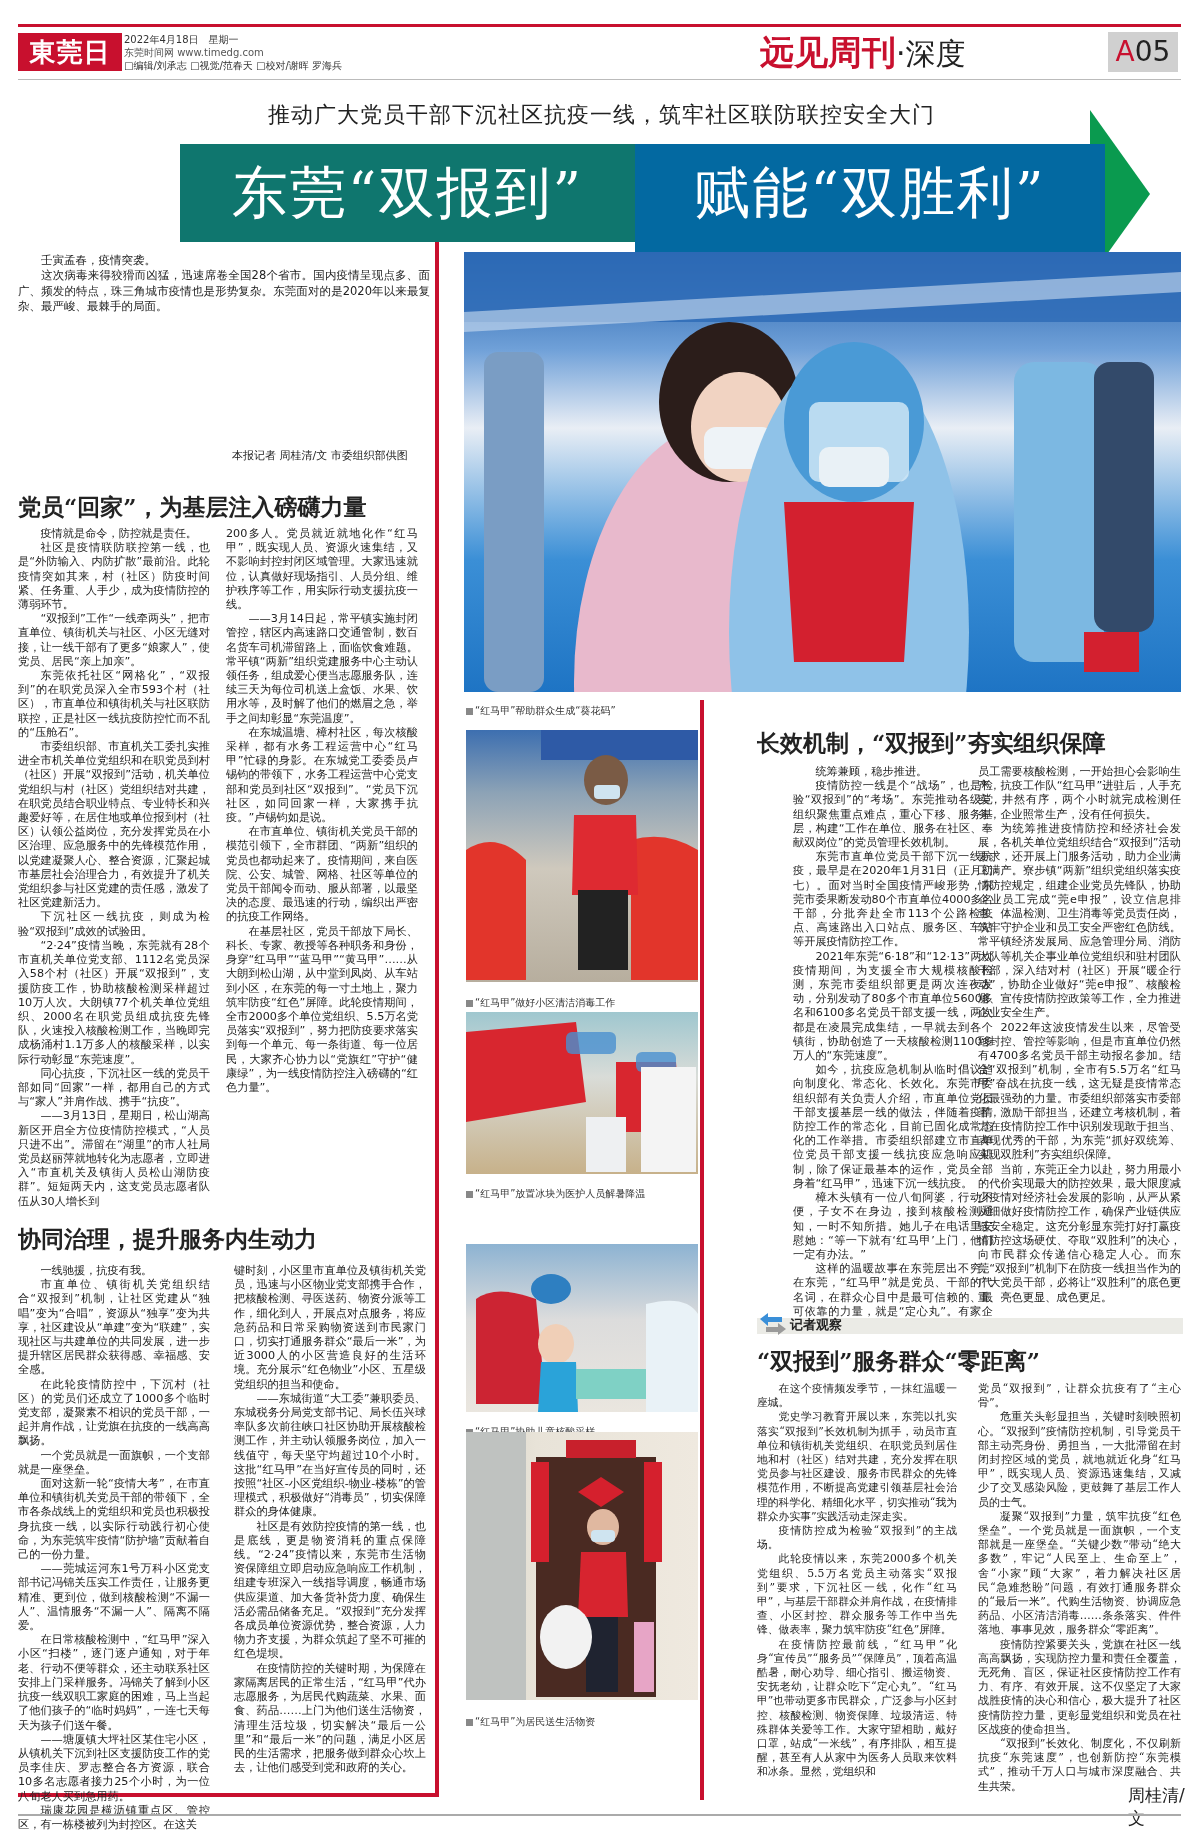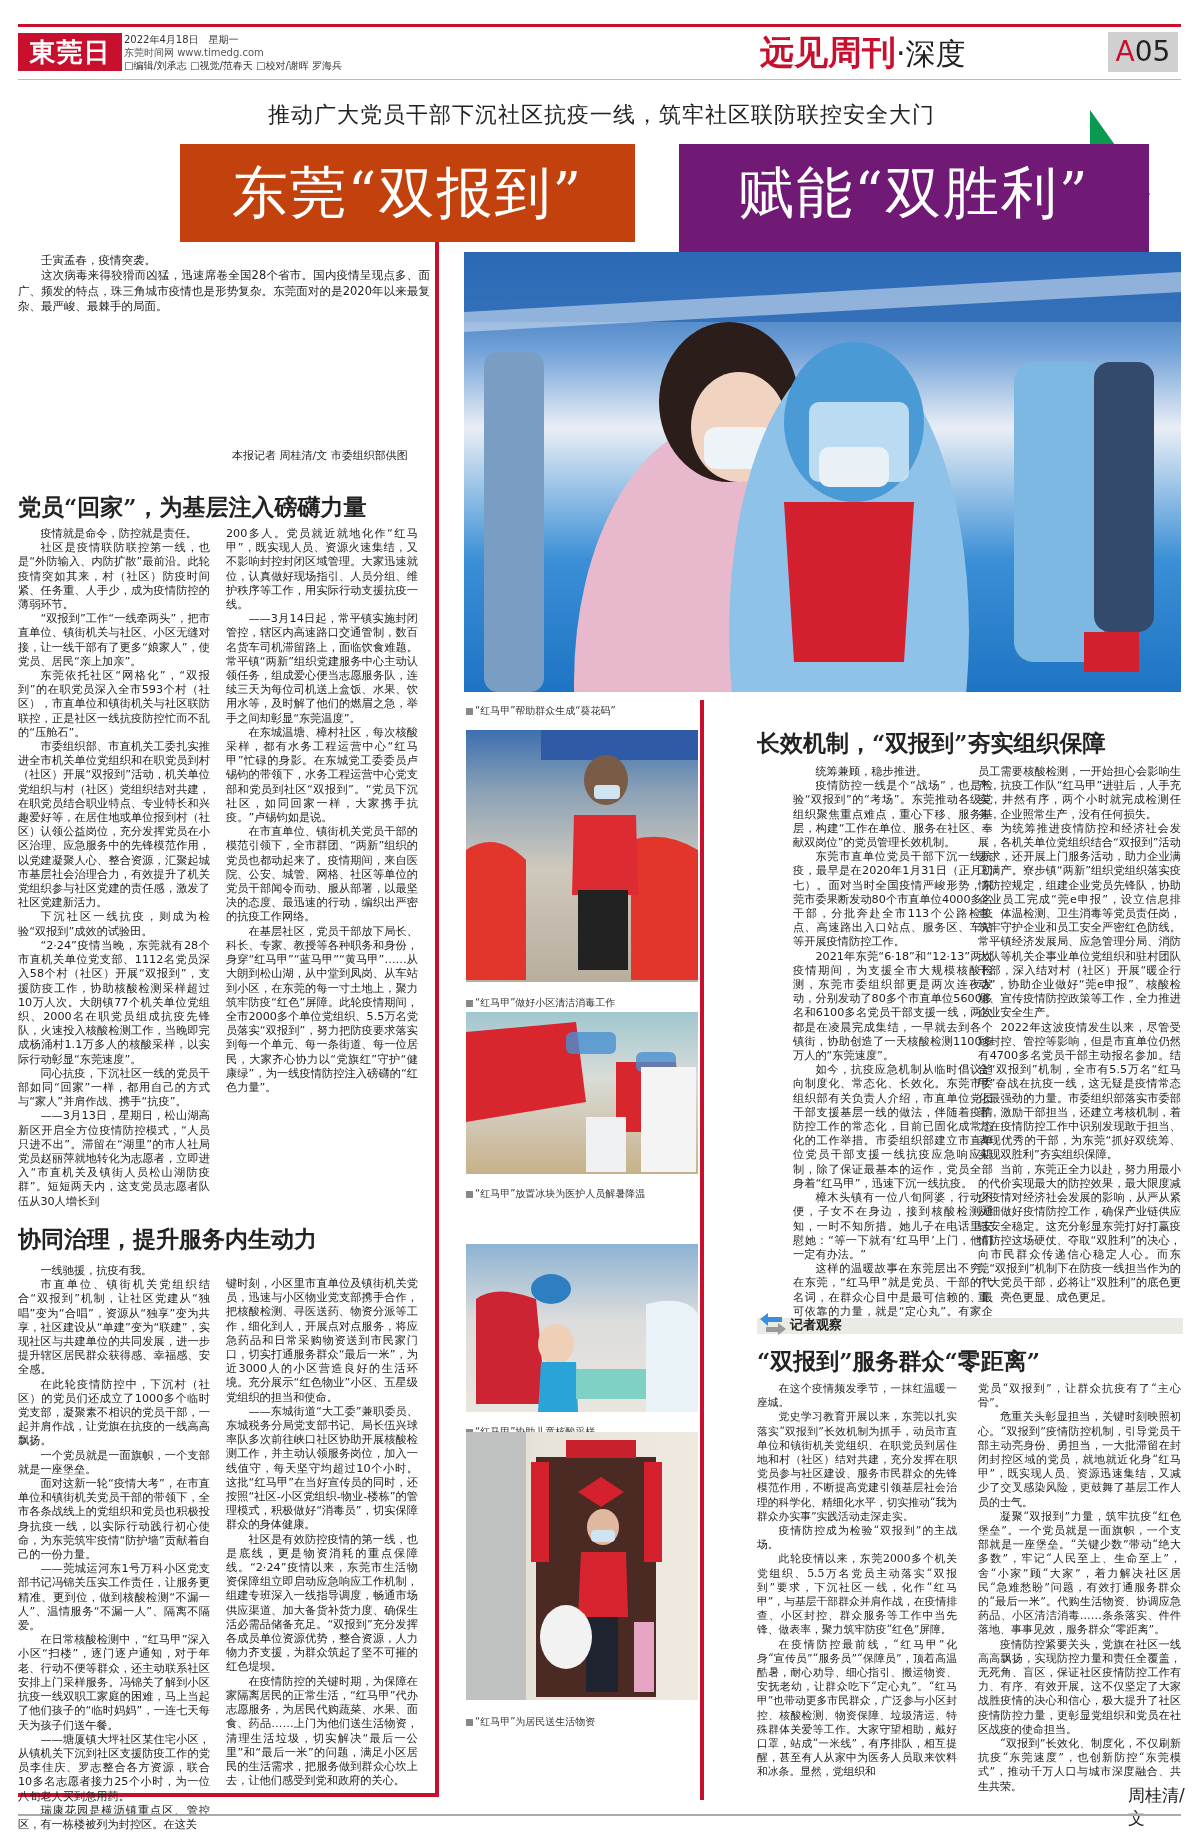--- a/index.html
+++ b/index.html
@@ -9,24 +9,24 @@
   .topline { position: absolute; left: 18px; top: 24px; width: 1163px; height: 3px; background: #c8102e; }
   .masthead-logo { position: absolute; left: 18px; top: 33px; width: 104px; height: 38px; background: #c8102e; color: #fff;
     font-family: "DejaVu Serif", serif; font-size: 26px; font-weight: bold; line-height: 38px; text-align: center; letter-spacing: 1px; }
   .masthead-meta { position: absolute; left: 124px; top: 33px; font-size: 10px; line-height: 13px; color: #333; }
   .masthead-meta .url { color: #555; }
   .page-no { position: absolute; left: 1108px; top: 32px; width: 70px; height: 40px; background: #d0d0d0; font-size: 28px; line-height: 40px; text-align: center; color: #222; }
   .page-no .a { color: #c8102e; }
   .header-rule { position: absolute; left: 18px; top: 79px; width: 1163px; height: 1px; background: #bbb; }
 
   .kicker { position: absolute; left: 268px; top: 100px; font-size: 22px; color: #222; letter-spacing: 1px; }
-  .banner-red { position: absolute; left: 180px; top: 144px; width: 455px; height: 98px; background: #c2410c; color: #fff;
+  .banner-red { position: absolute; left: 180px; top: 144px; width: 455px; height: 98px; background: #0f766e; color: #fff;
     font-family: "DejaVu Serif", serif; font-size: 56px; line-height: 98px; text-align: center; letter-spacing: 2px; }
-  .banner-green { position: absolute; left: 635px; top: 144px; width: 470px; height: 124px; background: #701a75; color: #fff;
-    font-family: "DejaVu Serif", serif; font-size: 56px; line-height: 98px; text-align: center; letter-spacing: 2px; margin-left: 44px; }
+  .banner-green { position: absolute; left: 635px; top: 144px; width: 470px; height: 124px; background: #0369a1; color: #fff;
+    font-family: "DejaVu Serif", serif; font-size: 56px; line-height: 98px; text-align: center; letter-spacing: 2px; }
   .banner-arrow { position: absolute; left: 1090px; top: 110px; width: 0; height: 0; border-top: 84px solid transparent; border-bottom: 84px solid transparent; border-left: 60px solid #0a9a4f; }
 
   .frame-v { position: absolute; background: #c8102e; }
 
   .col { position: absolute; font-size: 11.2px; line-height: 14.2px; color: #222; text-align: justify; }
   .col p { text-indent: 2em; }
   .col p.noindent { text-indent: 0; }
   .byline { position: absolute; font-size: 11px; color: #222; }
   .headline { position: absolute; font-family: "DejaVu Serif", serif; font-size: 23px; font-weight: bold; color: #222; white-space: nowrap; }
 
@@ -97,21 +97,21 @@
   <p>一线驰援，抗疫有我。</p>
   <p>市直单位、镇街机关党组织结合“双报到”机制，让社区党建从“独唱”变为“合唱”，资源从“独享”变为共享，社区建设从“单建”变为“联建”，实现社区与共建单位的共同发展，进一步提升辖区居民群众获得感、幸福感、安全感。</p>
   <p>在此轮疫情防控中，下沉村（社区）的党员们还成立了1000多个临时党支部，凝聚素不相识的党员干部，一起并肩作战，让党旗在抗疫的一线高高飘扬。</p>
   <p>一个党员就是一面旗帜，一个支部就是一座堡垒。</p>
   <p>面对这新一轮“疫情大考”，在市直单位和镇街机关党员干部的带领下，全市各条战线上的党组织和党员也积极投身抗疫一线，以实际行动践行初心使命，为东莞筑牢疫情“防护墙”贡献着自己的一份力量。</p>
   <p>——莞城运河东1号万科小区党支部书记冯锦关压实工作责任，让服务更精准、更到位，做到核酸检测“不漏一人”、温情服务“不漏一人”、隔离不隔爱。</p>
   <p>在日常核酸检测中，“红马甲”深入小区“扫楼”，逐门逐户通知，对于年老、行动不便等群众，还主动联系社区安排上门采样服务。冯锦关了解到小区抗疫一线双职工家庭的困难，马上当起了他们孩子的“临时妈妈”，一连七天每天为孩子们送午餐。</p>
   <p>——塘厦镇大坪社区某住宅小区，从镇机关下沉到社区支援防疫工作的党员李佳庆、罗志整合各方资源，联合10多名志愿者接力25个小时，为一位八旬老人买到急用药。</p>
   <p>瑞康花园是横沥镇重点区、管控区，有一栋楼被列为封控区。在这关</p>
 </div>
-<div class="col" style="left:226px;top:1264px;width:192px;margin-top:13px;">
+<div class="col" style="left:234px;top:1264px;width:192px;">
   <p class="noindent">键时刻，小区里市直单位及镇街机关党员，迅速与小区物业党支部携手合作，把核酸检测、寻医送药、物资分派等工作，细化到人，开展点对点服务，将应急药品和日常采购物资送到市民家门口，切实打通服务群众“最后一米”，为近3000人的小区营造良好的生活环境。充分展示“红色物业”小区、五星级党组织的担当和使命。</p>
   <p>——东城街道“大工委”兼职委员、东城税务分局党支部书记、局长伍兴球率队多次前往峡口社区协助开展核酸检测工作，并主动认领服务岗位，加入一线值守，每天坚守均超过10个小时。这批“红马甲”在当好宣传员的同时，还按照“社区-小区党组织-物业-楼栋”的管理模式，积极做好“消毒员”，切实保障群众的身体健康。</p>
   <p>社区是有效防控疫情的第一线，也是底线，更是物资消耗的重点保障线。“2·24”疫情以来，东莞市生活物资保障组立即启动应急响应工作机制，组建专班深入一线指导调度，畅通市场供应渠道、加大备货补货力度、确保生活必需品储备充足。“双报到”充分发挥各成员单位资源优势，整合资源，人力物力齐支援，为群众筑起了坚不可摧的红色堤坝。</p>
   <p>在疫情防控的关键时期，为保障在家隔离居民的正常生活，“红马甲”代办志愿服务，为居民代购蔬菜、水果、面食、药品……上门为他们送生活物资，清理生活垃圾，切实解决“最后一公里”和“最后一米”的问题，满足小区居民的生活需求，把服务做到群众心坎上去，让他们感受到党和政府的关心。</p>
 </div>
 
 <div class="photo" style="left:464px;top:252px;width:717px;height:440px;background:linear-gradient(180deg,#1d5aa6 0%,#6fa0d8 22%,#e9eef5 40%,#3b8fd6 70%,#1e74c4 100%);">
   <svg width="717" height="440" viewBox="0 0 717 440">
     <rect x="0" y="0" width="717" height="70" fill="#2f6cb7" opacity="0.85"></rect>
     <path d="M0 60 L717 20 L717 40 L0 80 Z" fill="#cfe0f2" opacity="0.6"></path>

